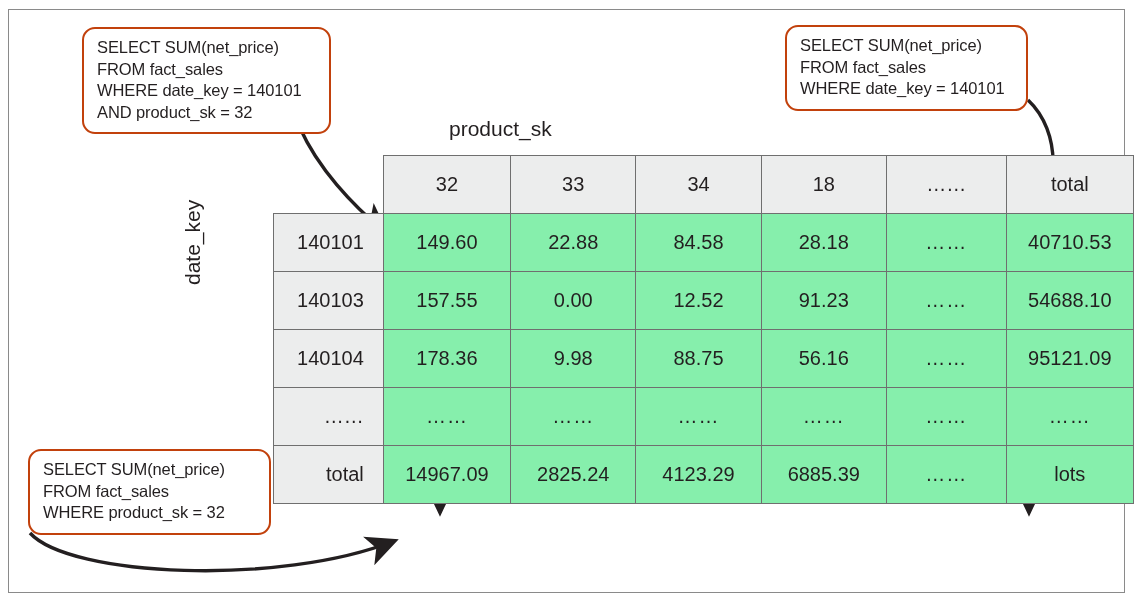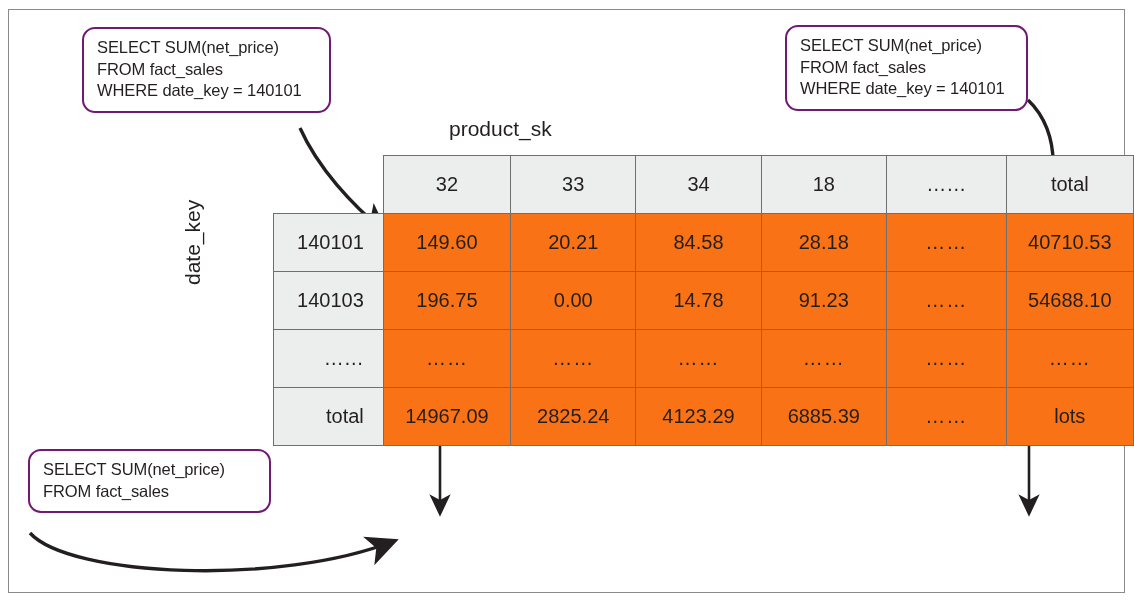--- a/index.html
+++ b/index.html
@@ -9,21 +9,21 @@
   .frame{
     position:absolute;left:8px;top:9px;width:1117px;height:584px;
     border:1.5px solid #8a8a8a;box-sizing:border-box;background:#fff;
   }
 
   
   #overlay{position:absolute;left:0;top:0;width:1134px;height:606px;pointer-events:none;}
 
   
   .callout{
-    position:absolute;background:#fff;border:2px solid #701a75;border-radius:13px;
+    position:absolute;background:#fff;border:2px solid #c2410c;border-radius:13px;
     box-sizing:border-box;padding:8px 11px 9px 13px;z-index:5;
   }
   .callout .ln{
     font-size:16.5px;line-height:21.5px;white-space:pre;letter-spacing:-0.1px;
   }
 
   #callout-row  {left:82px; top:27px;  width:249px;}
   #callout-cell {left:785px;top:25px;  width:243px;}
   #callout-col  {left:28px; top:449px; width:243px;}
 
@@ -39,21 +39,21 @@
   }
   .rowlab{
     width:115px;height:58px;background:#eceded;text-align:right;padding-right:19px;
   }
   .rowlab.short{height:55px;}
   .corner{width:115px;height:58px;border:none;background:transparent;}
   .colhead{
     width:137px;height:58px;background:#eceded;
   }
   .colhead.last{width:137px;}
-  .cell{width:137px;height:58px;background:#f97316;}
+  .cell{width:137px;height:58px;background:#86efac;}
   .cell.dots{letter-spacing:1px;}
   .dots{letter-spacing:0.5px;}
 
   
   #product-label{
     position:absolute;left:449px;top:117px;font-size:21px;z-index:3;white-space:nowrap;
   }
   #date-label{
     position:absolute;left:181px;top:285px;font-size:21px;z-index:3;white-space:nowrap;
     transform:rotate(-90deg);transform-origin:left top;
@@ -75,38 +75,47 @@
         <th class="colhead">33</th>
         <th class="colhead">34</th>
         <th class="colhead">18</th>
         <th class="colhead">……</th>
         <th class="colhead last">total</th>
       </tr>
 
       <tr>
         <td class="rowlab">140101</td>
         <td class="cell">149.60</td>
-        <td class="cell">20.21</td>
+        <td class="cell">22.88</td>
         <td class="cell">84.58</td>
         <td class="cell">28.18</td>
         <td class="cell dots">……</td>
         <td class="cell">40710.53</td>
       </tr>
 
 
       <tr>
         <td class="rowlab">140103</td>
-        <td class="cell">196.75</td>
+        <td class="cell">157.55</td>
         <td class="cell">0.00</td>
-        <td class="cell">14.78</td>
+        <td class="cell">12.52</td>
         <td class="cell">91.23</td>
         <td class="cell dots">……</td>
         <td class="cell">54688.10</td>
       </tr>
 
+      <tr>
+        <td class="rowlab">140104</td>
+        <td class="cell">178.36</td>
+        <td class="cell">9.98</td>
+        <td class="cell">88.75</td>
+        <td class="cell">56.16</td>
+        <td class="cell dots">……</td>
+        <td class="cell">95121.09</td>
+      </tr>
 
       <tr>
         <td class="rowlab short">……</td>
         <td class="cell dots">……</td>
         <td class="cell dots">……</td>
         <td class="cell dots">……</td>
         <td class="cell dots">……</td>
         <td class="cell dots">……</td>
         <td class="cell dots">……</td>
       </tr>
@@ -124,31 +133,33 @@
       </table>
   </div>
 
   <div id="product-label">product_sk</div>
   <div id="date-label">date_key</div>
 
   <div class="callout" id="callout-row">
     <div class="ln">SELECT SUM(net_price)</div>
     <div class="ln">FROM fact_sales</div>
     <div class="ln">WHERE date_key = 140101</div>
+    <div class="ln">AND product_sk = 32</div>
   </div>
 
   <div class="callout" id="callout-cell">
     <div class="ln">SELECT SUM(net_price)</div>
     <div class="ln">FROM fact_sales</div>
     <div class="ln">WHERE date_key = 140101</div>
   </div>
 
   <div class="callout" id="callout-col">
     <div class="ln">SELECT SUM(net_price)</div>
     <div class="ln">FROM fact_sales</div>
+    <div class="ln">WHERE product_sk = 32</div>
   </div>
 
   <svg id="overlay" viewBox="0 0 1134 606">
     <defs>
       <marker id="ah" markerWidth="9" markerHeight="9" refX="7.2" refY="4.5" orient="auto">
         <path d="M0,0.4 L8.6,4.5 L0,8.6 L2.2,4.5 Z" fill="#231f20"></path>
       </marker>
       <marker id="ah2" markerWidth="10" markerHeight="10" refX="8" refY="5" orient="auto">
         <path d="M0,0.5 L9.5,5 L0,9.5 L2.4,5 Z" fill="#231f20"></path>
       </marker>

